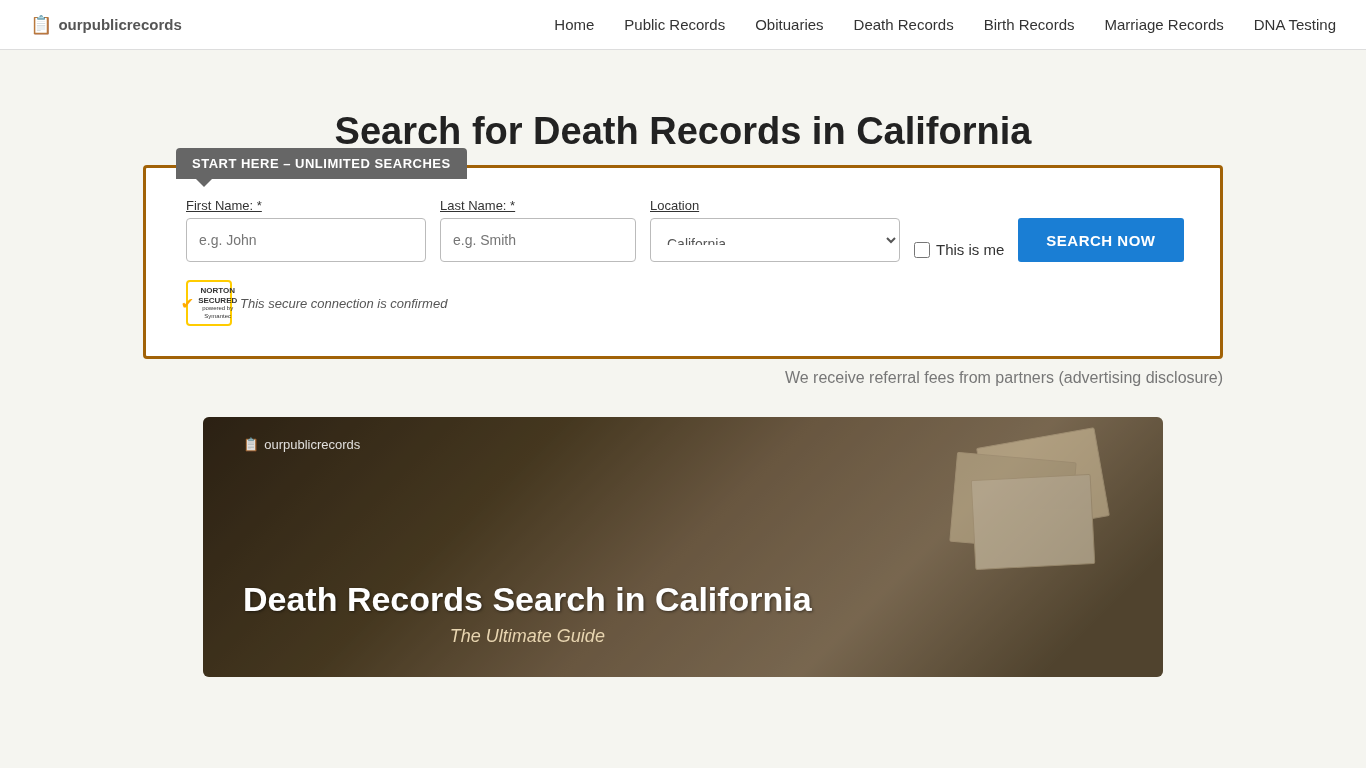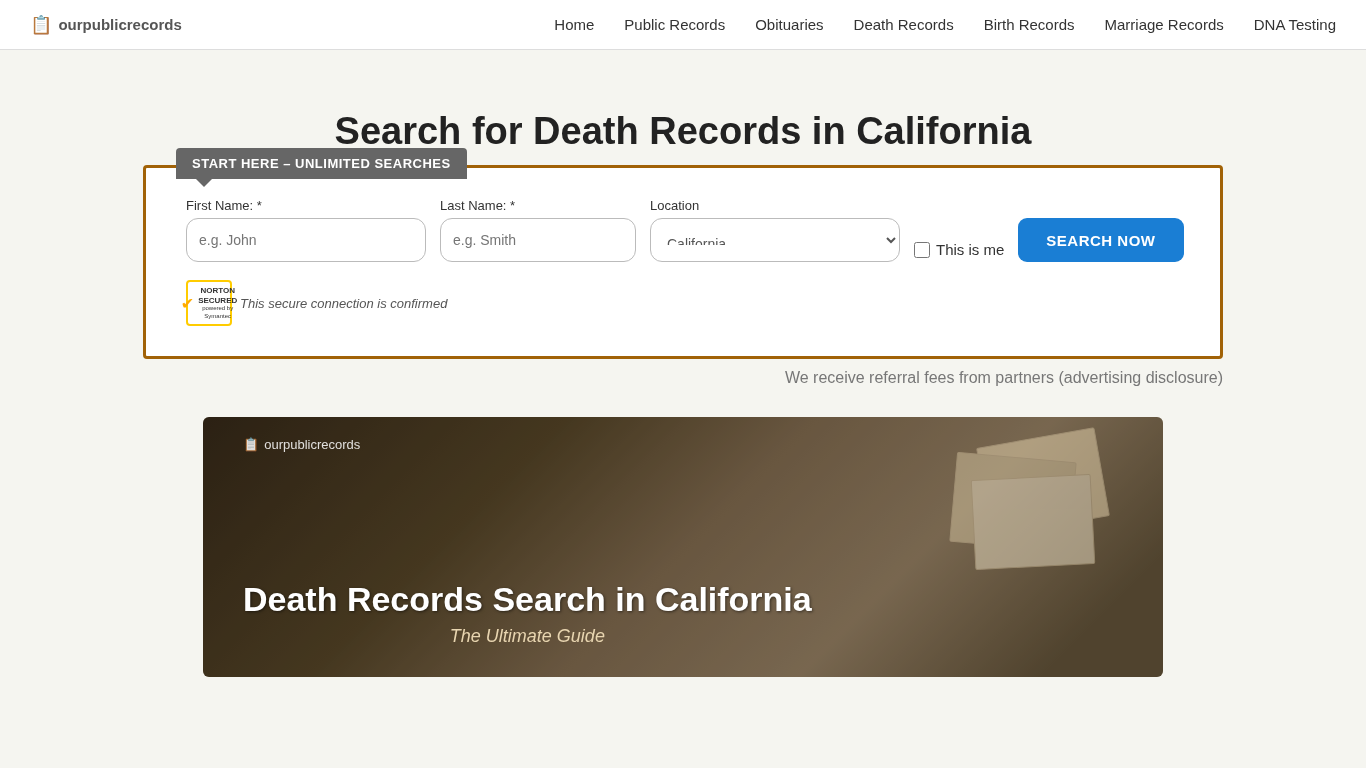--- a/index.html
+++ b/index.html
@@ -116,27 +116,28 @@
     .field-group {
       display: flex;
       flex-direction: column;
       gap: 5px;
     }
 
     .field-group label {
       font-size: 13px;
       color: #333;
       font-weight: normal;
+      text-decoration: underline;
     }
 
     .field-group input,
     .field-group select {
       height: 44px;
       border: 1px solid #bbb;
-      border-radius: 12px;
+      border-radius: 4px;
       padding: 16px 12px;
       font-size: 14px;
       color: #555;
       background: #fff;
       outline: none;
     }
 
     .field-group.first-name input { width: 240px; }
     .field-group.last-name input { width: 196px; }
     .field-group.location select { width: 250px; }
@@ -159,21 +160,21 @@
       font-size: 15px;
       color: #333;
       cursor: pointer;
     }
 
     .search-btn {
       height: 44px;
       background: #1a7ed4;
       color: #fff;
       border: none;
-      border-radius: 9px;
+      border-radius: 3px;
       font-size: 15px;
       font-weight: bold;
       padding: 0 28px;
       cursor: pointer;
       white-space: nowrap;
       letter-spacing: 0.5px;
     }
 
     
     .norton-area {

